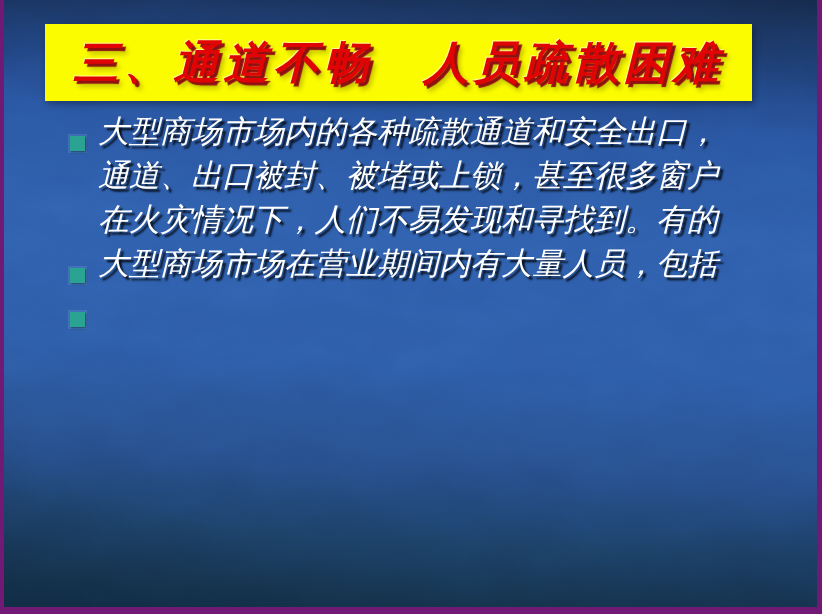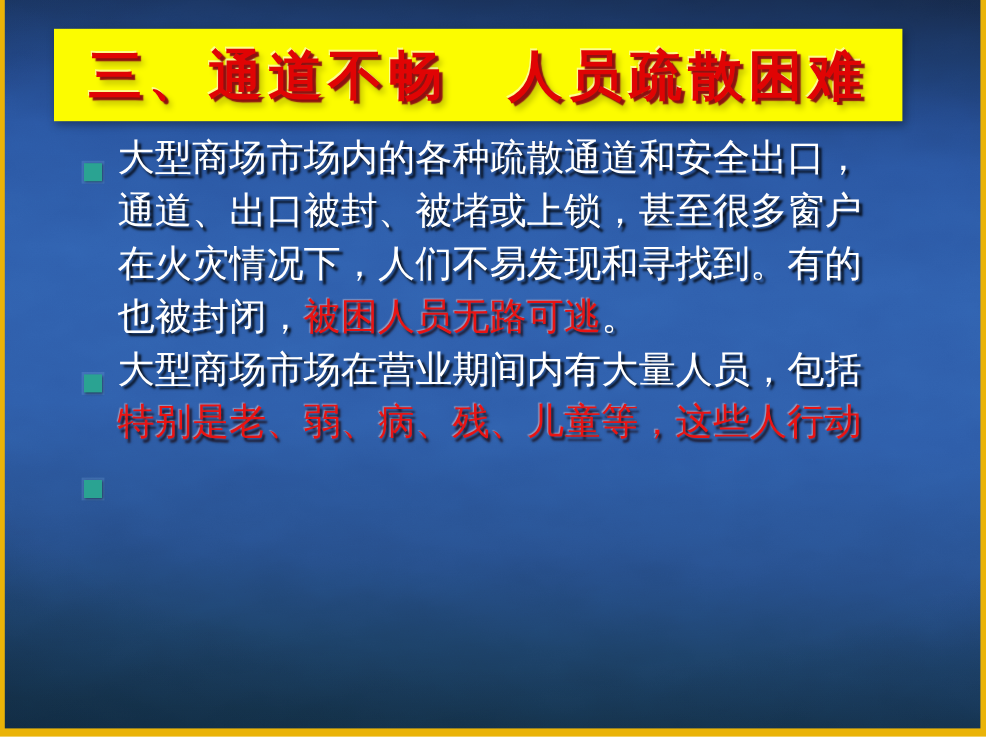--- a/index.html
+++ b/index.html
@@ -10,22 +10,23 @@
     width: 822px;
     height: 614px;
     background: #ffffff;
     font-family: "Liberation Sans", "DejaVu Sans", sans-serif;
     overflow: hidden;
   }
   .page {
     position: relative;
     width: 822px;
     height: 614px;
-    background: #eab308;
+    background: #701a75;
     overflow: hidden;
+    font-style: italic;
   }
   
   .slide {
     position: absolute;
     left: 4px;
     top: 0;
     width: 813px;
     height: 607px;
     overflow: hidden;
     background: linear-gradient(183deg,
@@ -145,26 +146,24 @@
     <div class="banner">
       <div class="title">三、通道不畅　人员疏散困难</div>
     </div>
 
     <div class="bullets">
         <div class="bullet-item">
           <span class="sq"></span>
           <div class="line"><span class="seg-w">大型商场市场内的各种疏散通道和安全出口，</span></div>
           <div class="line"><span class="seg-w">通道、出口被封、被堵或上锁，甚至很多窗户</span></div>
           <div class="line"><span class="seg-w">在火灾情况下，人们不易发现和寻找到。有的</span></div>
-          <div class="line"><span class="seg-w">也被封闭，</span><span class="seg-r">被困人员无路可逃</span><span class="seg-w">。</span></div>
         </div>
         <div class="bullet-item">
           <span class="sq"></span>
           <div class="line"><span class="seg-w">大型商场市场在营业期间内有大量人员，包括</span></div>
-          <div class="line"><span class="seg-r">特别是老、弱、病、残、儿童等，这些人行动</span></div>
         </div>
         <div class="bullet-item">
           <span class="sq"></span>
         </div>
       </div>
 
   </div>
 </div>
 
 </body></html>

